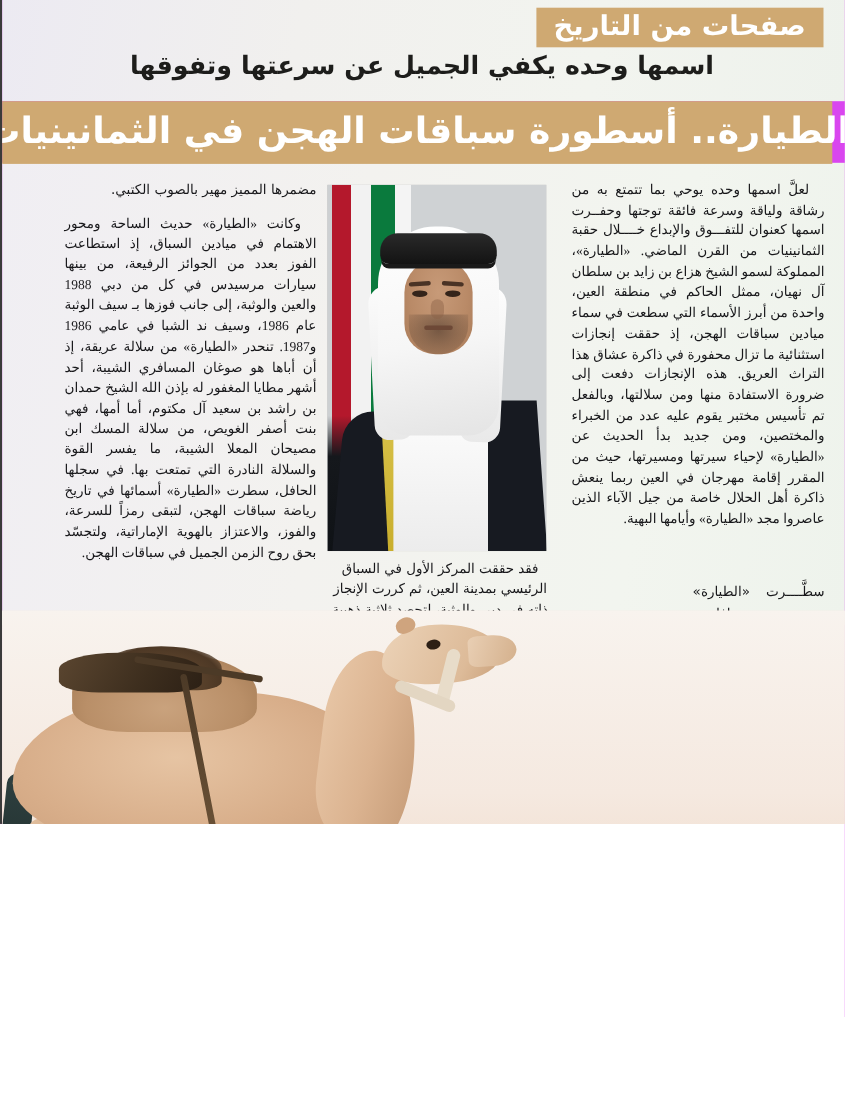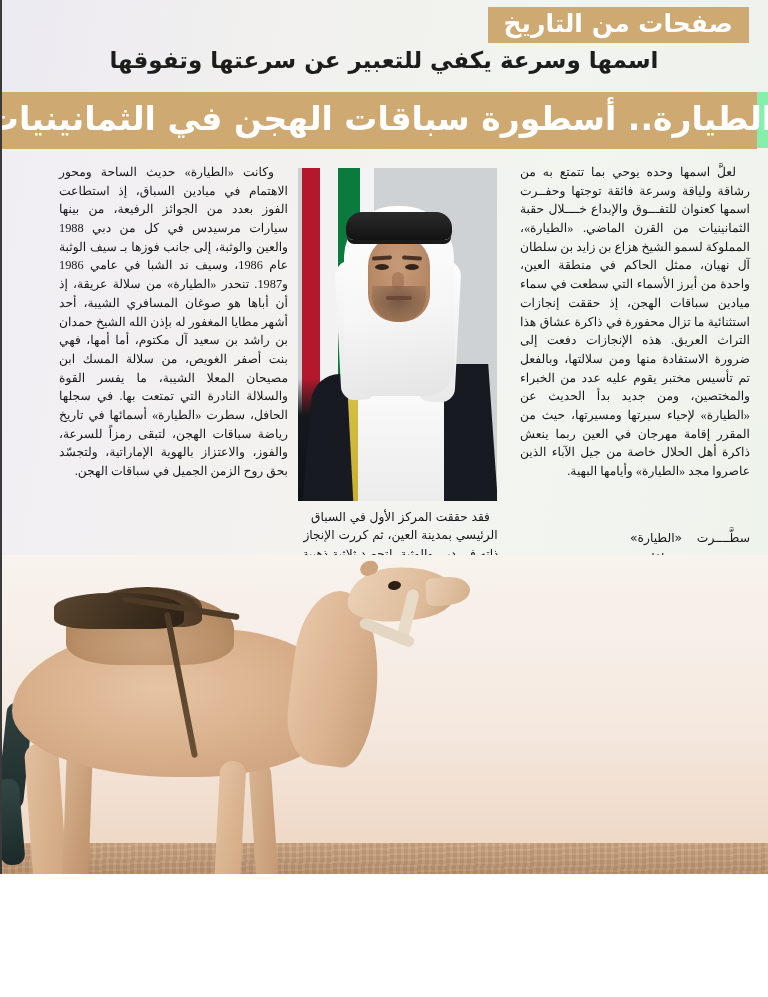--- a/index.html
+++ b/index.html
@@ -5,22 +5,22 @@
 <style>
   html,body{margin:0;padding:0;}
   body{
     width:768px;height:997px;
     font-family:"DejaVu Sans","Liberation Sans",sans-serif;
     background:#ffffff;
     overflow:hidden;
   }
   #page{
     position:relative;
-    width:768px;height:874px;
-    background:#86efac;
+    width:768px;height:749px;
+    background:#d946ef;
     overflow:hidden;
     border-left:2px solid #3a3a3a;
     box-sizing:border-box;
     padding-left:35px;
   }
 
   
   .paper-top{
     position:absolute;left:0;top:0;width:768px;height:92px;
     background:linear-gradient(100deg,#eceaf2 0%,#f1f0ee 35%,#f2f4ef 70%,#eef2ec 100%);
@@ -74,21 +74,21 @@
   
   .col{
     position:absolute;
     color:#17171a;
     font-size:12.3px;
     line-height:1.52;
     text-align:justify;
     text-justify:inter-word;
   }
   .col p{margin:0 0 0 0;}
-  .col p + p{margin-top:0;}
+  .col p + p{margin-top:12px;}
   .indent{text-indent:14px;font-family:Liberation Serif, serif;}
 
   .col-right{right:18px;top:163px;width:230px;}
   .col-left{left:57px;top:163px;width:229px;}
 
   
   .col-right-narrow{
     position:absolute;right:18px;top:517px;width:120px;
     color:#17171a;font-size:12.3px;line-height:1.60;
     text-align:justify;
@@ -330,35 +330,36 @@
 </head>
 <body>
 
 <div id="page">
 
   <div class="paper-top"></div>
   <div class="paper-mid"></div>
 
   <div class="kicker">صفحات من التاريخ</div>
 
-  <div class="subhead">اسمها وسرعة يكفي للتعبير عن سرعتها وتفوقها</div>
+  <div class="subhead">اسمها وحده يكفي الجميل عن سرعتها وتفوقها</div>
 
   <div class="title-band">
     <span class="title-text">الطيارة.. أسطورة سباقات الهجن في الثمانينيات</span>
   </div>
 
   <div class="col col-right">
     <p class="indent">لعلَّ اسمها وحده يوحي بما تتمتع به من رشاقة ولياقة وسرعة فائقة توجتها وحفــرت اسمها كعنوان للتفـــوق والإبداع خــــلال حقبة الثمانينيات من القرن الماضي. «الطيارة»، المملوكة لسمو الشيخ هزاع بن زايد بن سلطان آل نهيان، ممثل الحاكم في منطقة العين، واحدة من أبرز الأسماء التي سطعت في سماء ميادين سباقات الهجن، إذ حققت إنجازات استثنائية ما تزال محفورة في ذاكرة عشاق هذا التراث العريق. هذه الإنجازات دفعت إلى ضرورة الاستفادة منها ومن سلالتها، وبالفعل تم تأسيس مختبر يقوم عليه عدد من الخبراء والمختصين، ومن جديد بدأ الحديث عن «الطيارة» لإحياء سيرتها ومسيرتها، حيث من المقرر إقامة مهرجان في العين ربما ينعش ذاكرة أهل الحلال خاصة من جيل الآباء الذين عاصروا مجد «الطيارة» وأيامها البهية.</p>
   </div>
 
   <div class="col-right-narrow">
     <p>سطَّــــرت «الطيارة» مســـيرة حافلــــة بالبطـولات، حيث اعتلـت منصـات التتويـج في أهـم السباقات الرسمية، وسـط حضـور الشيـخ زايـد بن سلطان آل نهيان، طيب الله ثراه، وكبار حكام الإمـارات وضيـوف الدولـة.</p>
   </div>
 
   <div class="col col-left">
+    <p>مضمرها المميز مهير بالصوب الكتبي.</p>
     <p class="indent">وكانت «الطيارة» حديث الساحة ومحور الاهتمام في ميادين السباق، إذ استطاعت الفوز بعدد من الجوائز الرفيعة، من بينها سيارات مرسيدس في كل من دبي 1988 والعين والوثبة، إلى جانب فوزها بـ سيف الوثبة عام 1986، وسيف ند الشبا في عامي 1986 و1987. تنحدر «الطيارة» من سلالة عريقة، إذ أن أباها هو صوغان المسافري الشيبة، أحد أشهر مطايا المغفور له بإذن الله الشيخ حمدان بن راشد بن سعيد آل مكتوم، أما أمها، فهي بنت أصفر الغويص، من سلالة المسك ابن مصيحان المعلا الشيبة، ما يفسر القوة والسلالة النادرة التي تمتعت بها. في سجلها الحافل، سطرت «الطيارة» أسمائها في تاريخ رياضة سباقات الهجن، لتبقى رمزاً للسرعة، والفوز، والاعتزاز بالهوية الإماراتية، ولتجسّد بحق روح الزمن الجميل في سباقات الهجن.</p>
   </div>
 
   <div class="portrait">
     <div class="flagbg"></div>
     <div class="flagdark"></div>
     <div class="bisht"></div>
     <div class="bisht-l"></div>
     <div class="bisht-r"></div>
     <div class="gold-l"></div>

